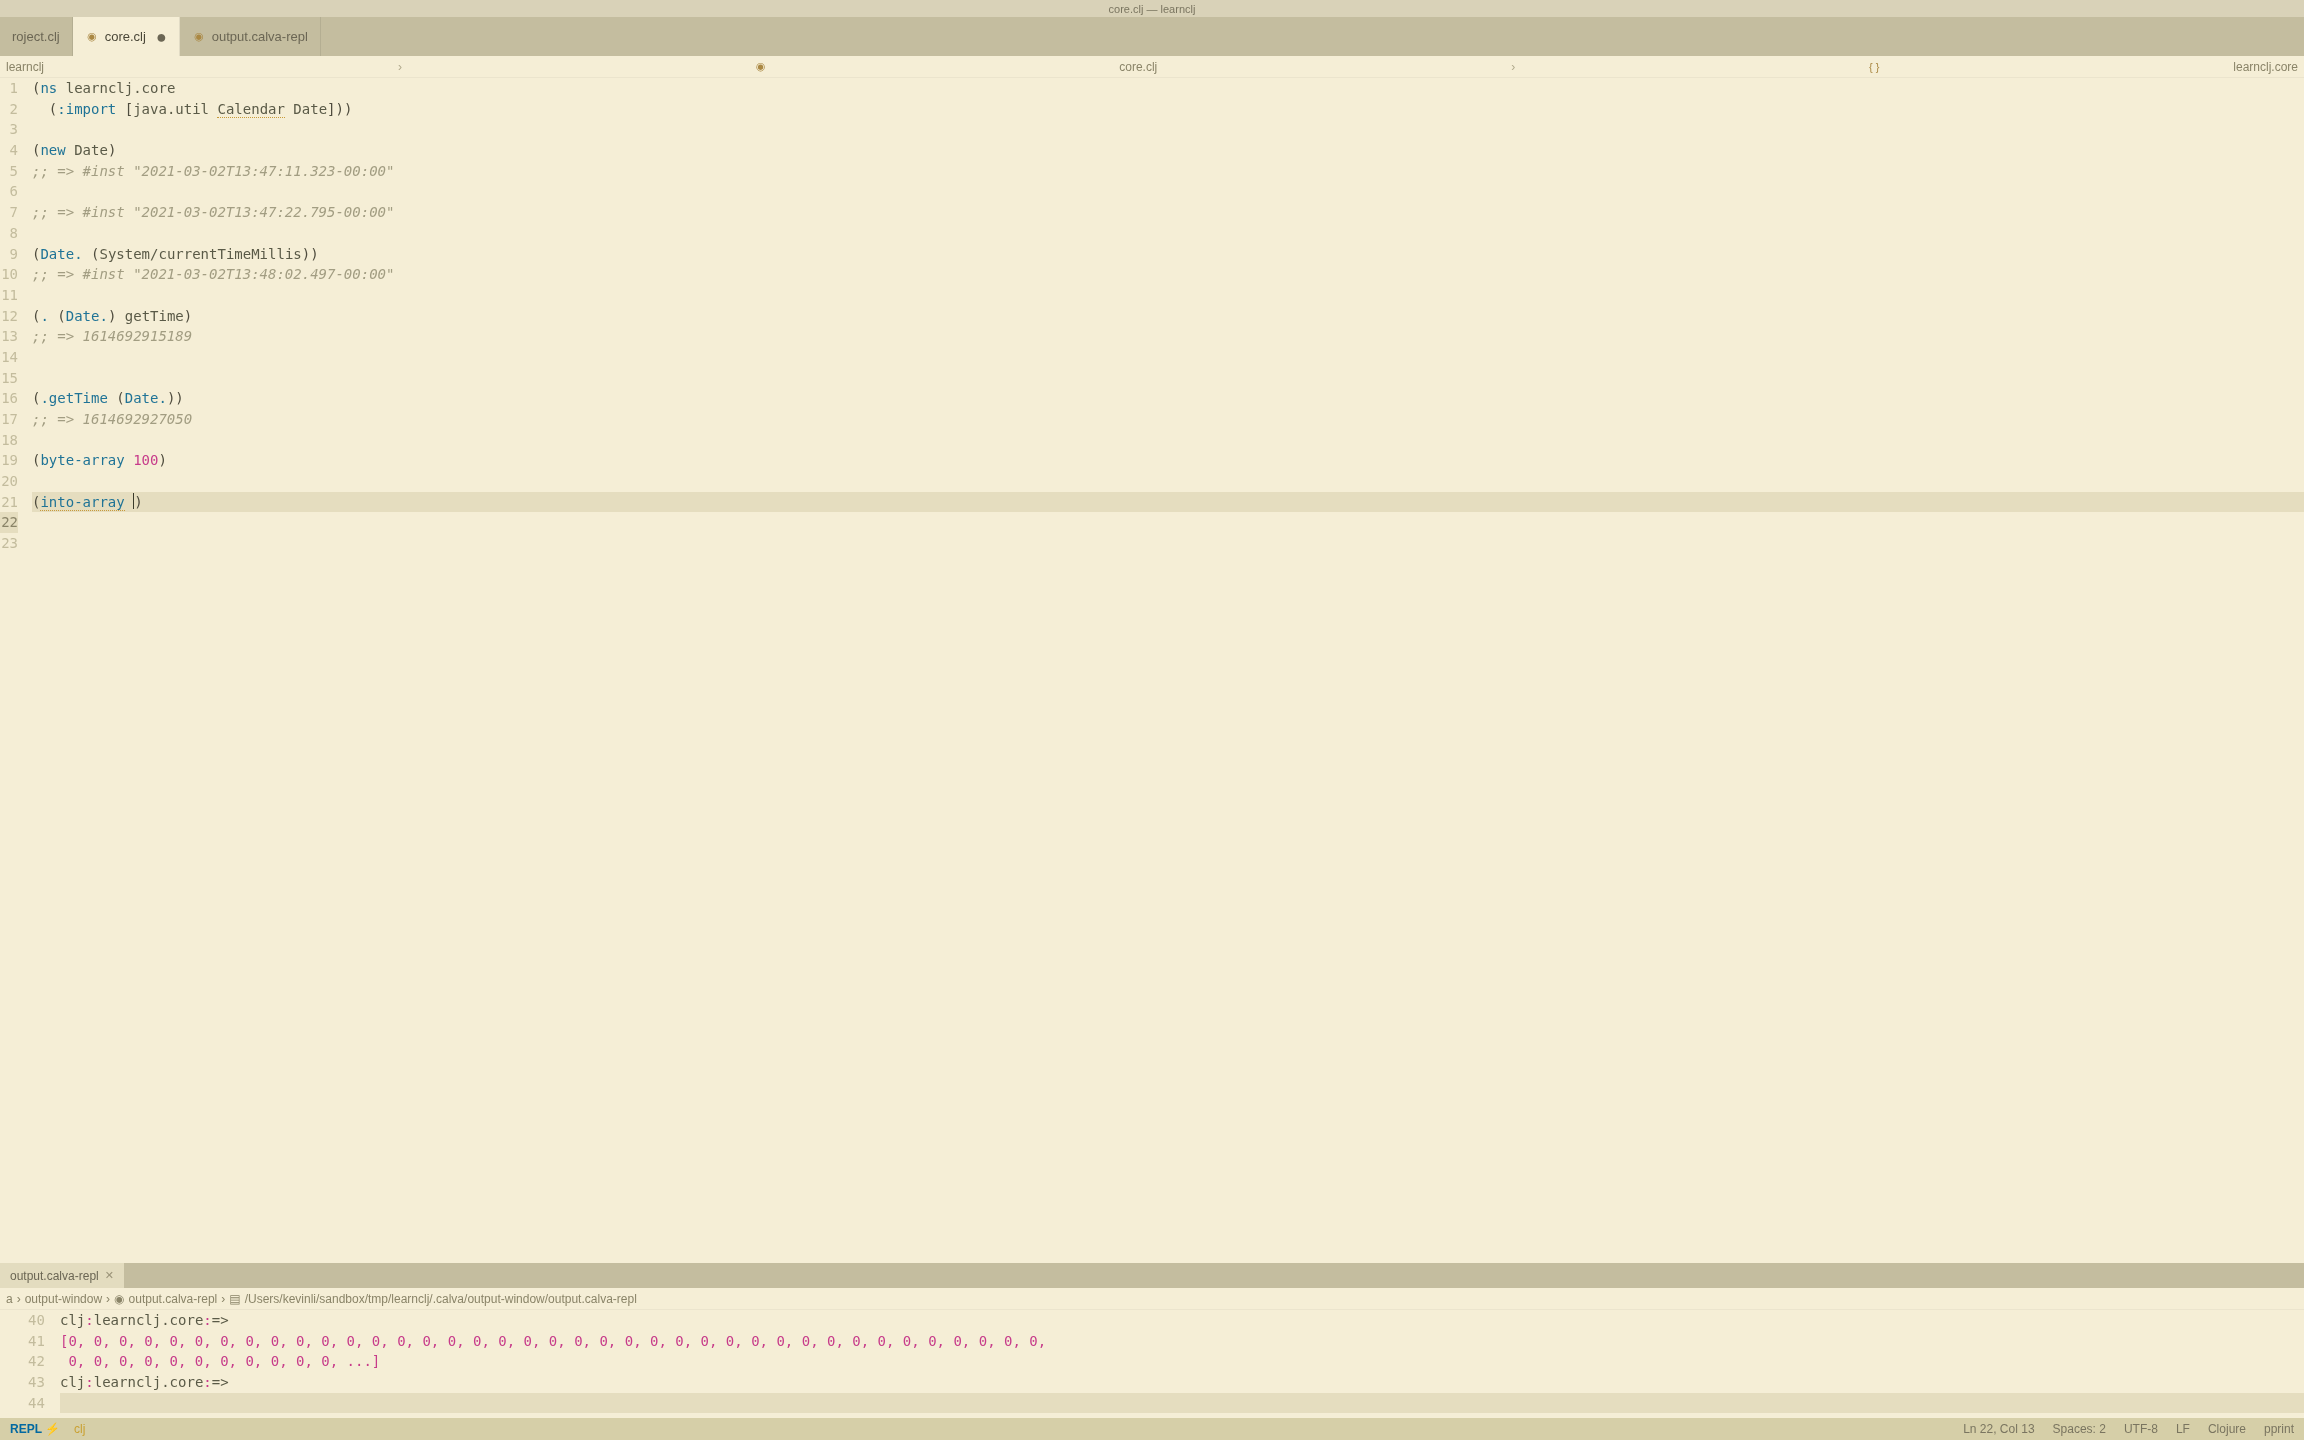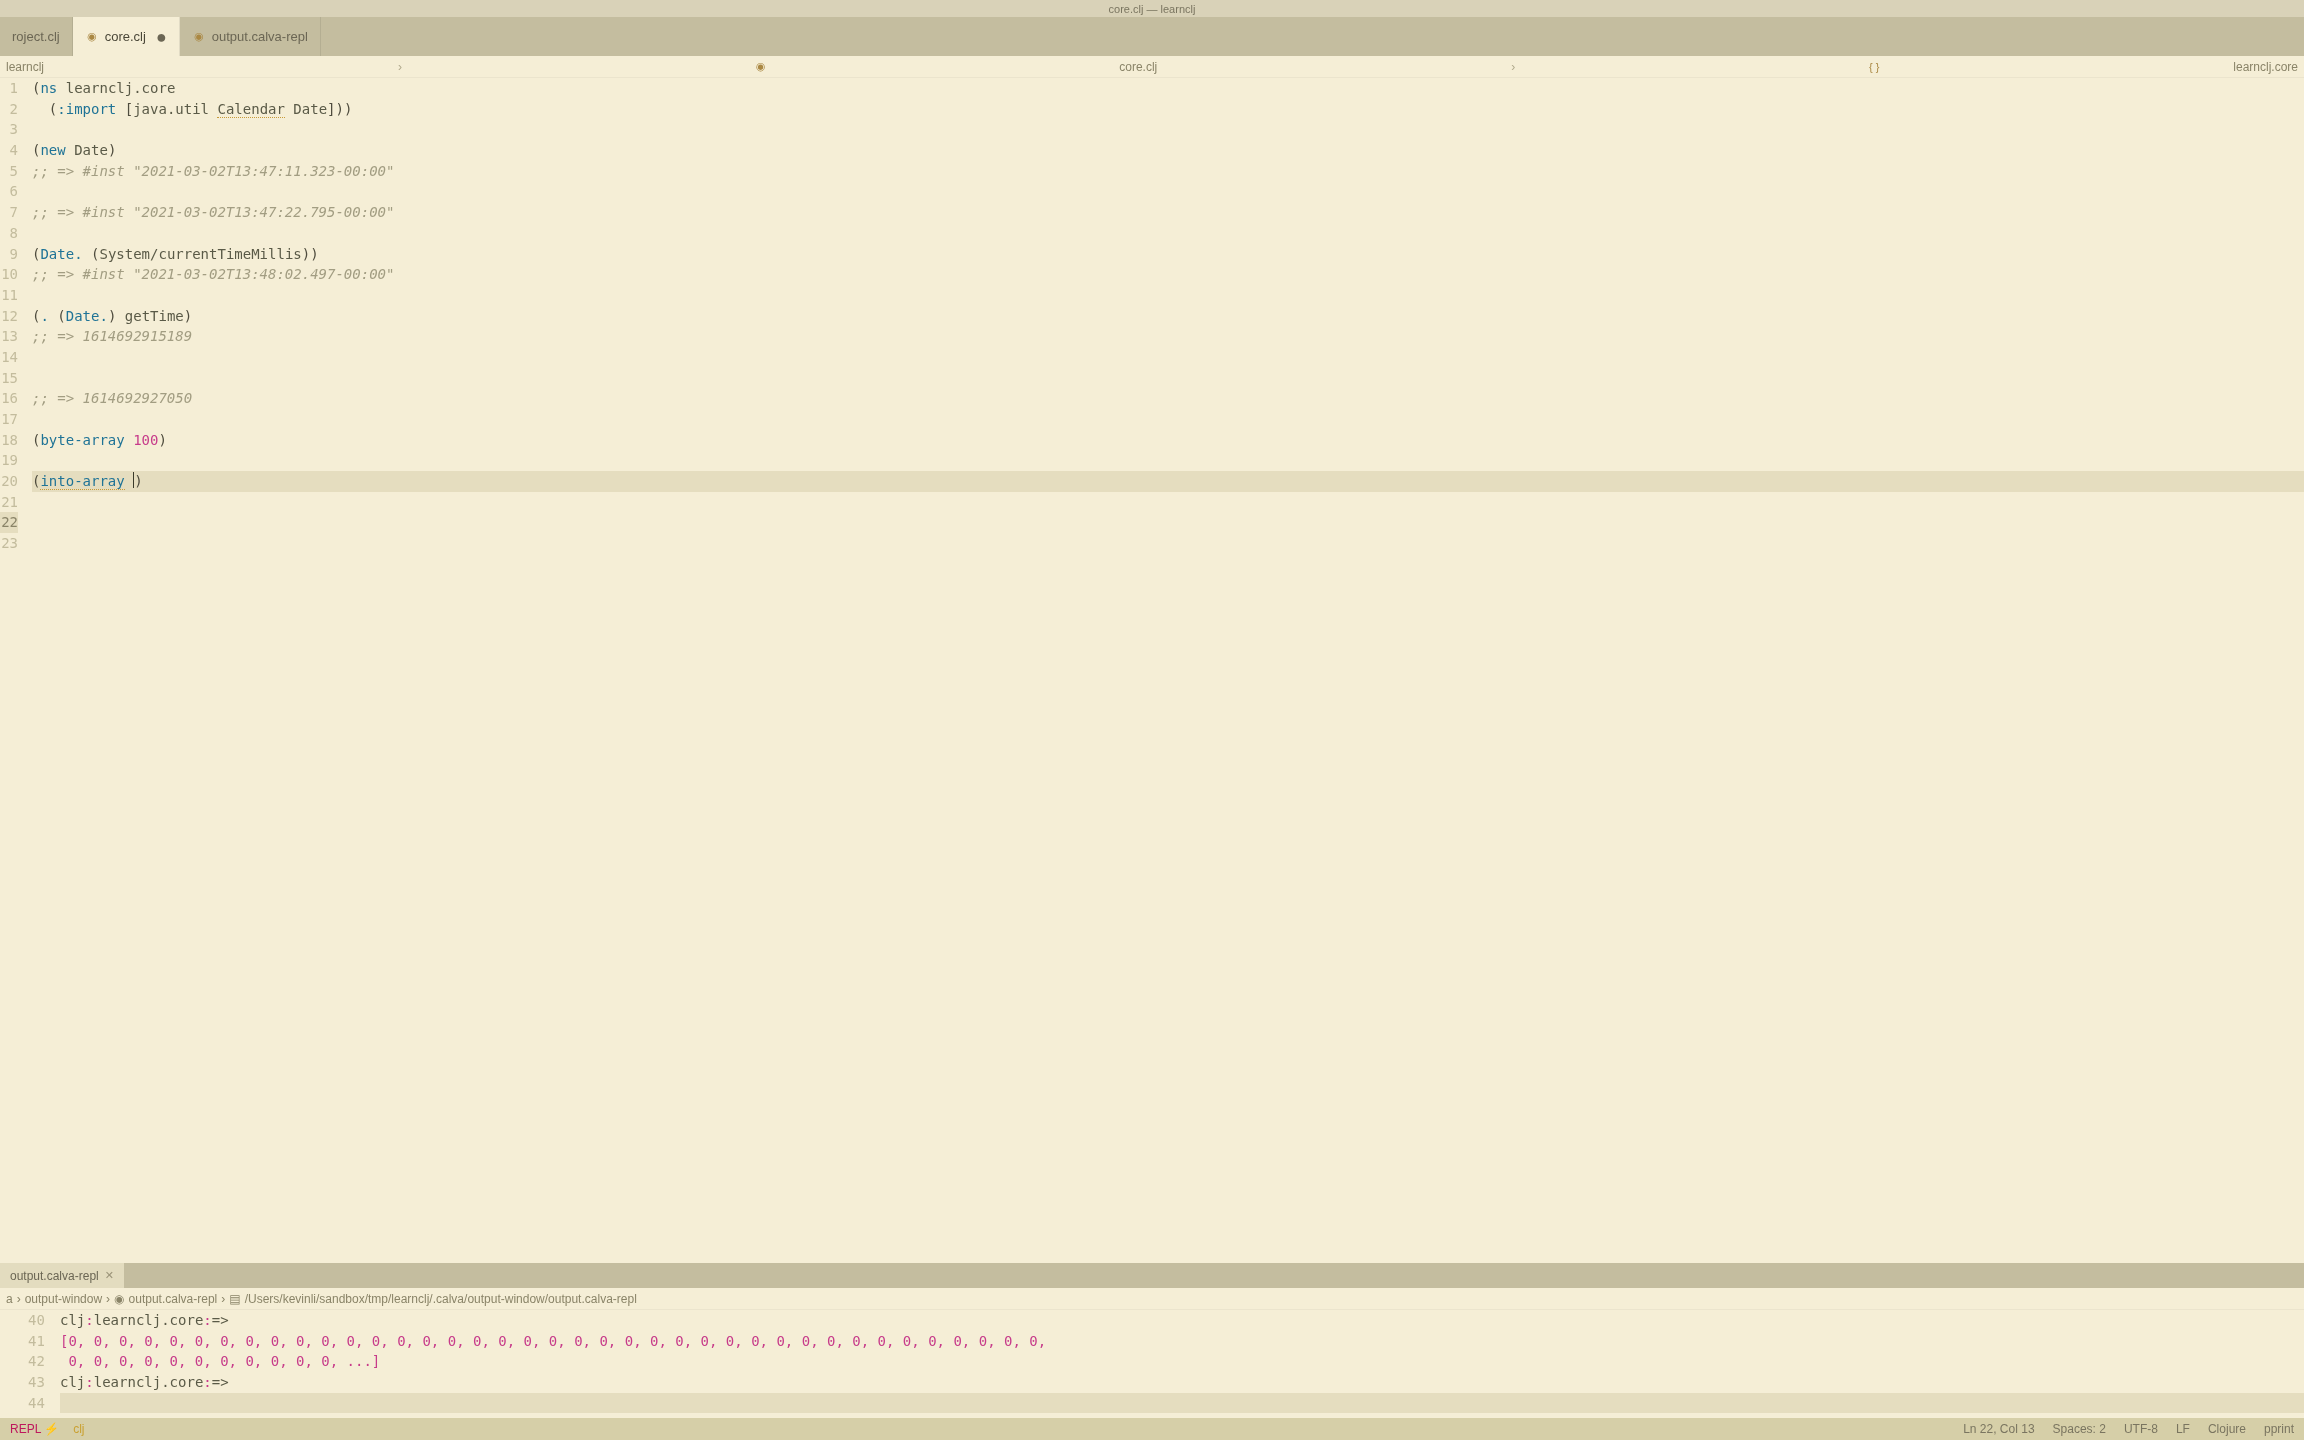--- a/index.html
+++ b/index.html
@@ -147,21 +147,21 @@
   font-size:12px;
   font-family: -apple-system, BlinkMacSystemFont, "Segoe UI", sans-serif;
   padding:0 10px;
   gap:16px;
   color:#7a7560;
   justify-content: space-between;
 }
 .status-left { display:flex; gap:14px; align-items:center;}
 .status-right { display:flex; gap:18px; align-items:center;}
 .status-item { white-space:nowrap;}
-.repl-badge { color:#be185d; font-weight:400;}
+.repl-badge { color:#0369a1; font-weight:700;}
 .icon-braces::before{content:"{ }";}
 </style>
 </head>
 <body>
 
 <div class="title-bar">
   <span>core.clj — learnclj</span>
 </div>
 
 <div class="tab-bar">
@@ -224,20 +224,21 @@
     <div class="line"></div>
     <div class="line"><span class="t-comment">;; =&gt; #inst "2021-03-02T13:47:22.795-00:00"</span></div>
     <div class="line"></div>
     <div class="line"><span class="t-paren">(</span><span class="t-fn">Date.</span> <span class="t-paren">(</span><span class="t-sym">System/currentTimeMillis</span><span class="t-paren">))</span></div>
     <div class="line"><span class="t-comment">;; =&gt; #inst "2021-03-02T13:48:02.497-00:00"</span></div>
     <div class="line"></div>
     <div class="line"><span class="t-paren">(</span><span class="t-fn">.</span> <span class="t-paren">(</span><span class="t-fn">Date.</span><span class="t-paren">)</span> <span class="t-sym">getTime</span><span class="t-paren">)</span></div>
     <div class="line"><span class="t-comment">;; =&gt; 1614692915189</span></div>
     <div class="line"></div>
     <div class="line"></div>
+    <div class="line"><span class="t-paren">(</span><span class="t-fn">.getTime</span> <span class="t-paren">(</span><span class="t-fn">Date.</span><span class="t-paren">))</span></div>
     <div class="line"><span class="t-comment">;; =&gt; 1614692927050</span></div>
     <div class="line"></div>
     <div class="line"><span class="t-paren">(</span><span class="t-fn">byte-array</span> <span class="t-num">100</span><span class="t-paren">)</span></div>
     <div class="line"></div>
     <div class="line current"><span class="t-paren">(</span><span class="t-fn t-underwave">into-array</span> <span class="cursor"></span><span class="t-paren">)</span></div>
     <div class="line"></div>
   </div>
 </div>
 
 <div class="panel-tabs">

